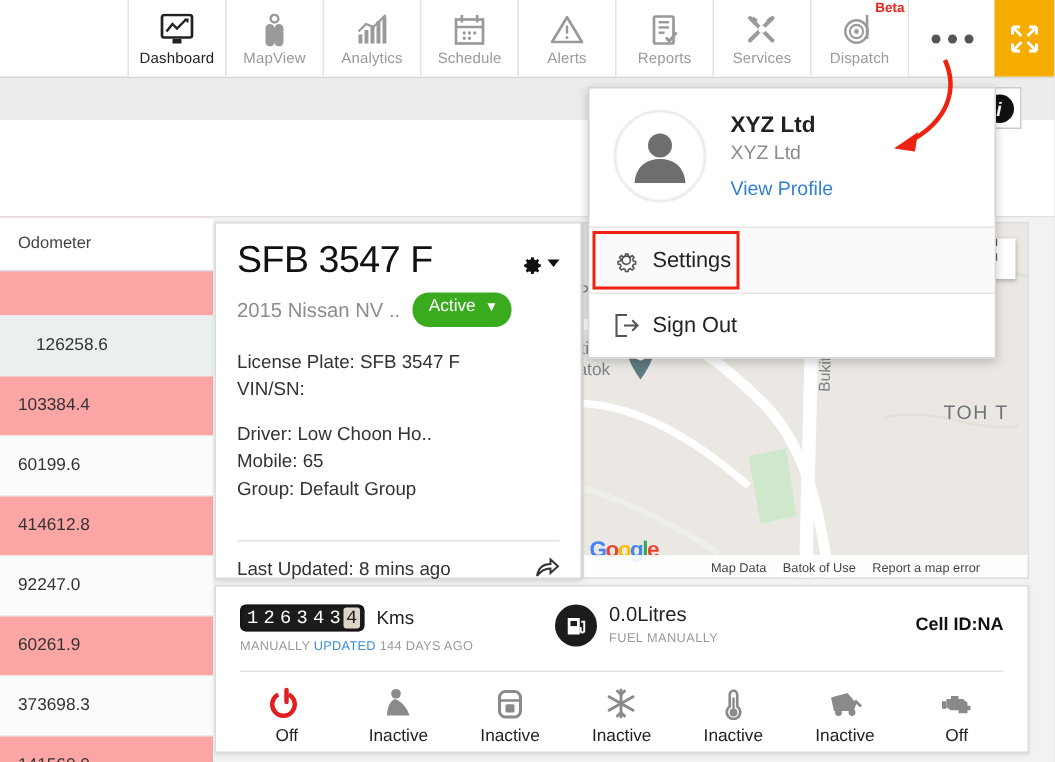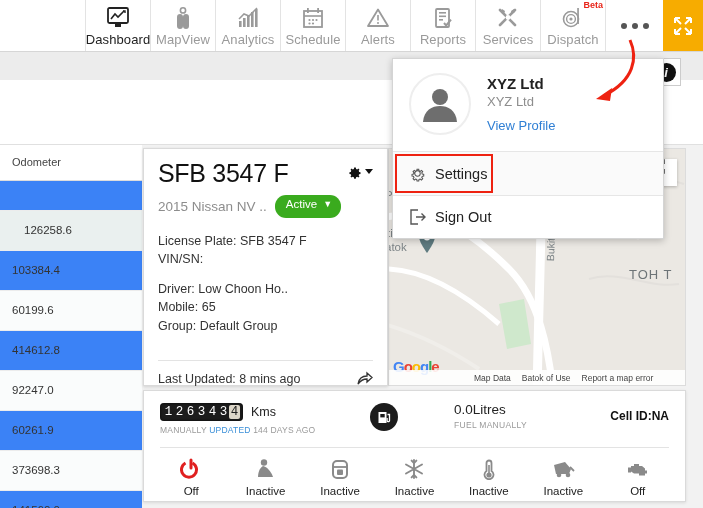--- a/index.html
+++ b/index.html
@@ -21,21 +21,21 @@
   .nav-item {
     width: 65px; flex: none; display: flex; flex-direction: column;
     align-items: center; justify-content: center;
     border-left: 1px solid #e3e3e3; position: relative;
     color: #9a9a9a; cursor: pointer; background: #fff;
   }
   .nav-item:last-of-type { border-right: 1px solid #e3e3e3; }
   .nav-item.active { color: #222; }
   .nav-ico { height: 24px; display: flex; align-items: flex-end; justify-content: center; }
   .nav-ico svg { display: block; }
-  .nav-label { font-size: 13px; margin-top: 3px; letter-spacing: .1px; }
+  .nav-label { font-size: 10px; margin-top: 3px; letter-spacing: .1px; }
   .beta {
     position: absolute; top: 1px; right: 2px; color: #e8251a;
     font-size: 9px; font-weight: bold; line-height: 1;
   }
   .nav-dots {
     width: 58px; flex: none; display: flex; align-items: center; justify-content: center;
     border-left: 1px solid #e3e3e3; cursor: pointer;
   }
   .dot { width: 6px; height: 6px; border-radius: 50%; background: #555; margin: 0 2.5px; }
   .nav-collapse {
@@ -53,21 +53,21 @@
     background: #fff; border-bottom: 1px solid #e0e0e0;
   }
   .page-bg {
     position: absolute; left: 0; top: 145px; width: 703px; height: 363px;
     background: #f2f2f2;
   }
 
   
   .table-wrap {
     position: absolute; left: 0; top: 145px; width: 142px; height: 363px;
-    background: #3b82f6; overflow: hidden;
+    background: #fca5a5; overflow: hidden;
   }
   .tbl { width: 230px; border-collapse: collapse; font-size: 11.5px; color: #333; }
   .tbl th {
     text-align: left; font-weight: normal; font-size: 11px; color: #444;
     padding: 9px 0 9px 12px; border-bottom: 1px solid #ddd;
     border-right: 1px solid #e6e6e6; background: #fff; height: 35px;
   }
   .tbl td {
     padding: 9px 0 9px 12px; border-bottom: 1px solid #ececec;
     border-right: 1px solid #f0f0f0; height: 40px; white-space: nowrap;
@@ -75,21 +75,21 @@
   .tbl tr.spacer td { height: 30px; border-bottom: 1px solid #ececec; }
   .tbl tr.hl td { background: #eaf0ef; padding-left: 24px; }
   .tbl tr.alt td { background: #fafcfc; }
 
   
   .veh-card {
     position: absolute; left: 143px; top: 148px; width: 245px; height: 238px;
     background: #fff; border: 1px solid #dadada; box-shadow: 0 1px 3px rgba(0,0,0,.14);
     padding: 12px 14px 0 14px;
   }
-  .veh-top { display: flex; align-items: flex-start; justify-content: space-between; gap: 32px; }
+  .veh-top { display: flex; align-items: center; justify-content: space-between; gap: 32px; }
   .veh-plate { font-size: 25px; color: #111; letter-spacing: -.3px; line-height: 1; }
   .gear-btn { display: flex; align-items: center; cursor: pointer; color: #111; padding-top: 3px; }
   .caret { width: 0; height: 0; border-left: 4.5px solid transparent; border-right: 4.5px solid transparent;
            border-top: 5px solid #111; margin-left: 3px; }
   .veh-sub { display: flex; align-items: center; margin-top: 9px; }
   .veh-model { font-size: 13.5px; color: #8d8d8d; }
   .badge {
     margin-left: 8px; background: #3aab1e; color: #fff; font-size: 11.5px;
     border-radius: 11px; padding: 3px 9px 8px 11px; display: flex; align-items: center; cursor: pointer;
   }
@@ -150,21 +150,21 @@
     box-shadow: inset 0 0 3px rgba(0,0,0,.8);
   }
   .odo-d {
     color: #fff; font-family: "Liberation Mono", monospace; font-size: 12.5px;
     width: 11px; text-align: center;
   }
   .odo-d.last { background: #dcd6c8; color: #1c1c1c; border-radius: 2px; }
   .odo-unit { font-size: 12.5px; color: #222; margin-left: 8px; }
   .odo-note { font-size: 8.5px; color: #9a9a9a; margin-top: 4px; letter-spacing: .2px; }
   .odo-note b { color: #3a8fd8; font-weight: normal; }
-  .fuel-group { display: flex; align-items: flex-start; flex: 1; gap: 48px; }
+  .fuel-group { display: flex; align-items: flex-start; flex: 1; }
   .fuel-ico {
     width: 28px; height: 28px; border-radius: 50%; background: #1c1c1c;
     display: flex; align-items: center; justify-content: center; margin-right: 8px;
   }
   .fuel-val { font-size: 13.5px; color: #222; line-height: 1.1; }
   .fuel-lbl { font-size: 8.5px; color: #9a9a9a; margin-top: 2px; letter-spacing: .3px; }
   .cell-id { font-size: 12px; font-weight: bold; color: #111; padding-top: 6px; }
   .sep { height: 1px; background: #e3e3e3; margin: 4px 16px 0 16px; }
   .status-icons { display: flex; padding: 8px 10px 0 10px; }
   .st-item { flex: 1; display: flex; flex-direction: column; align-items: center; }

